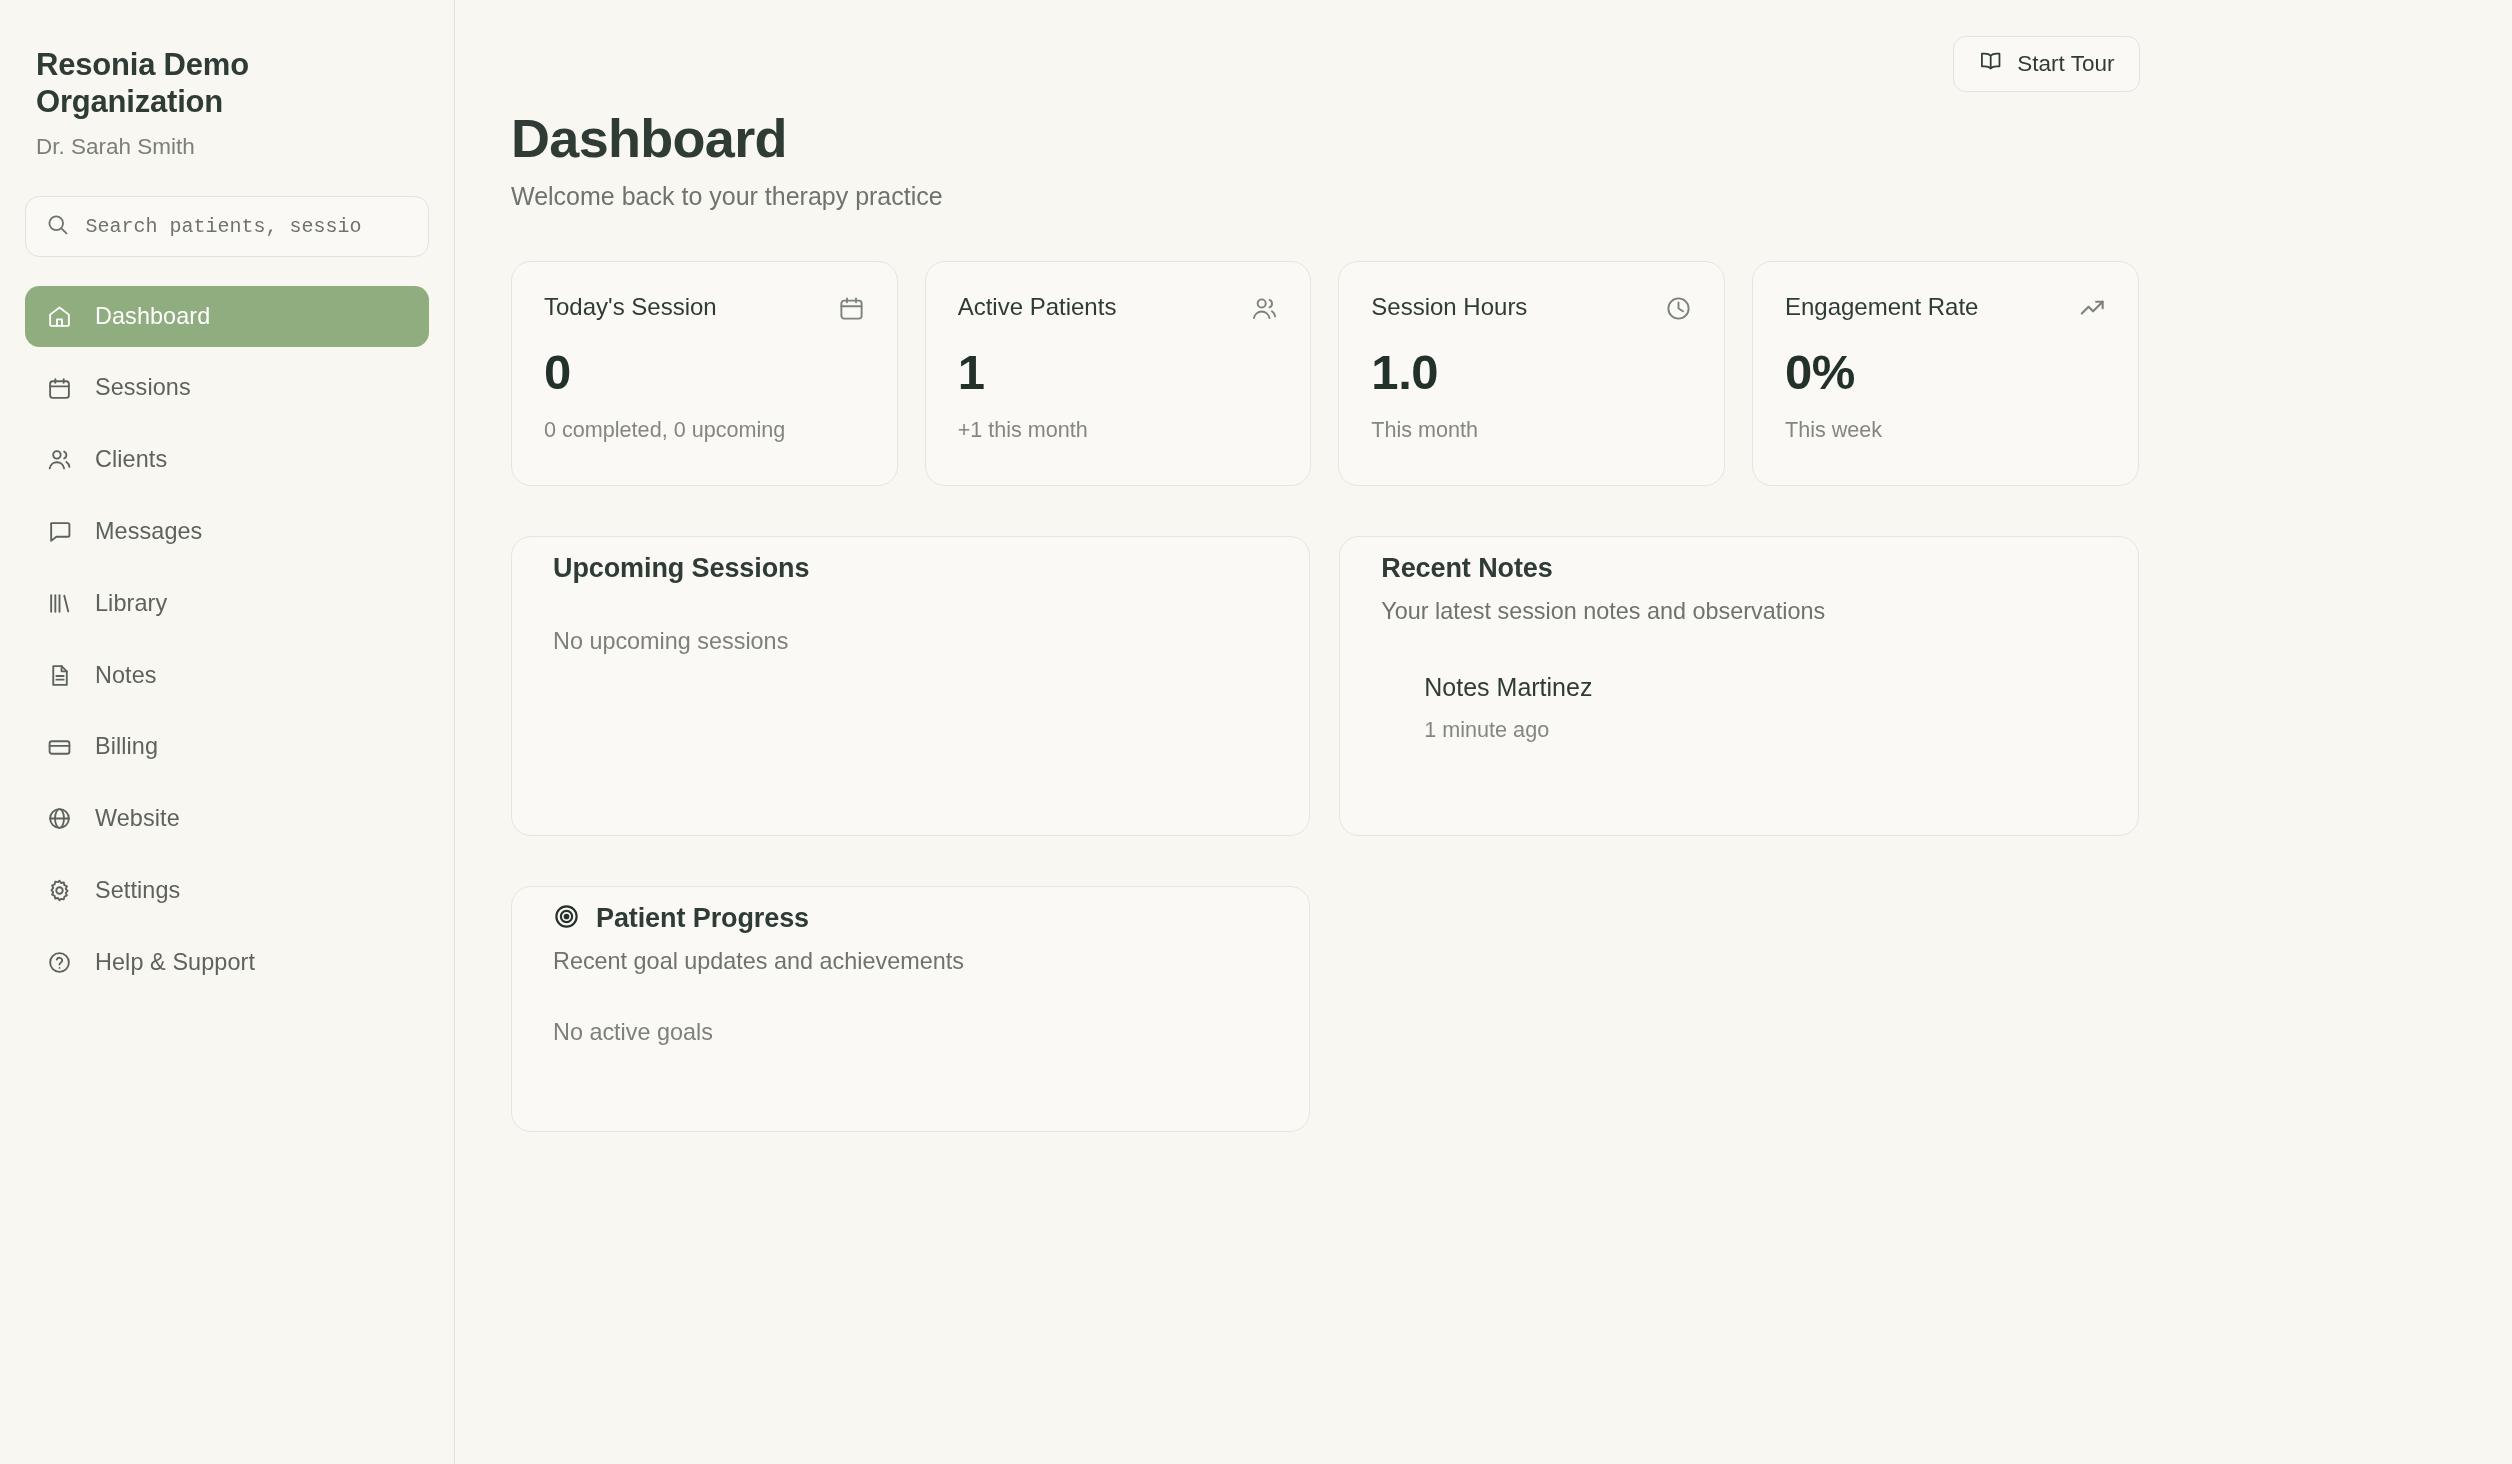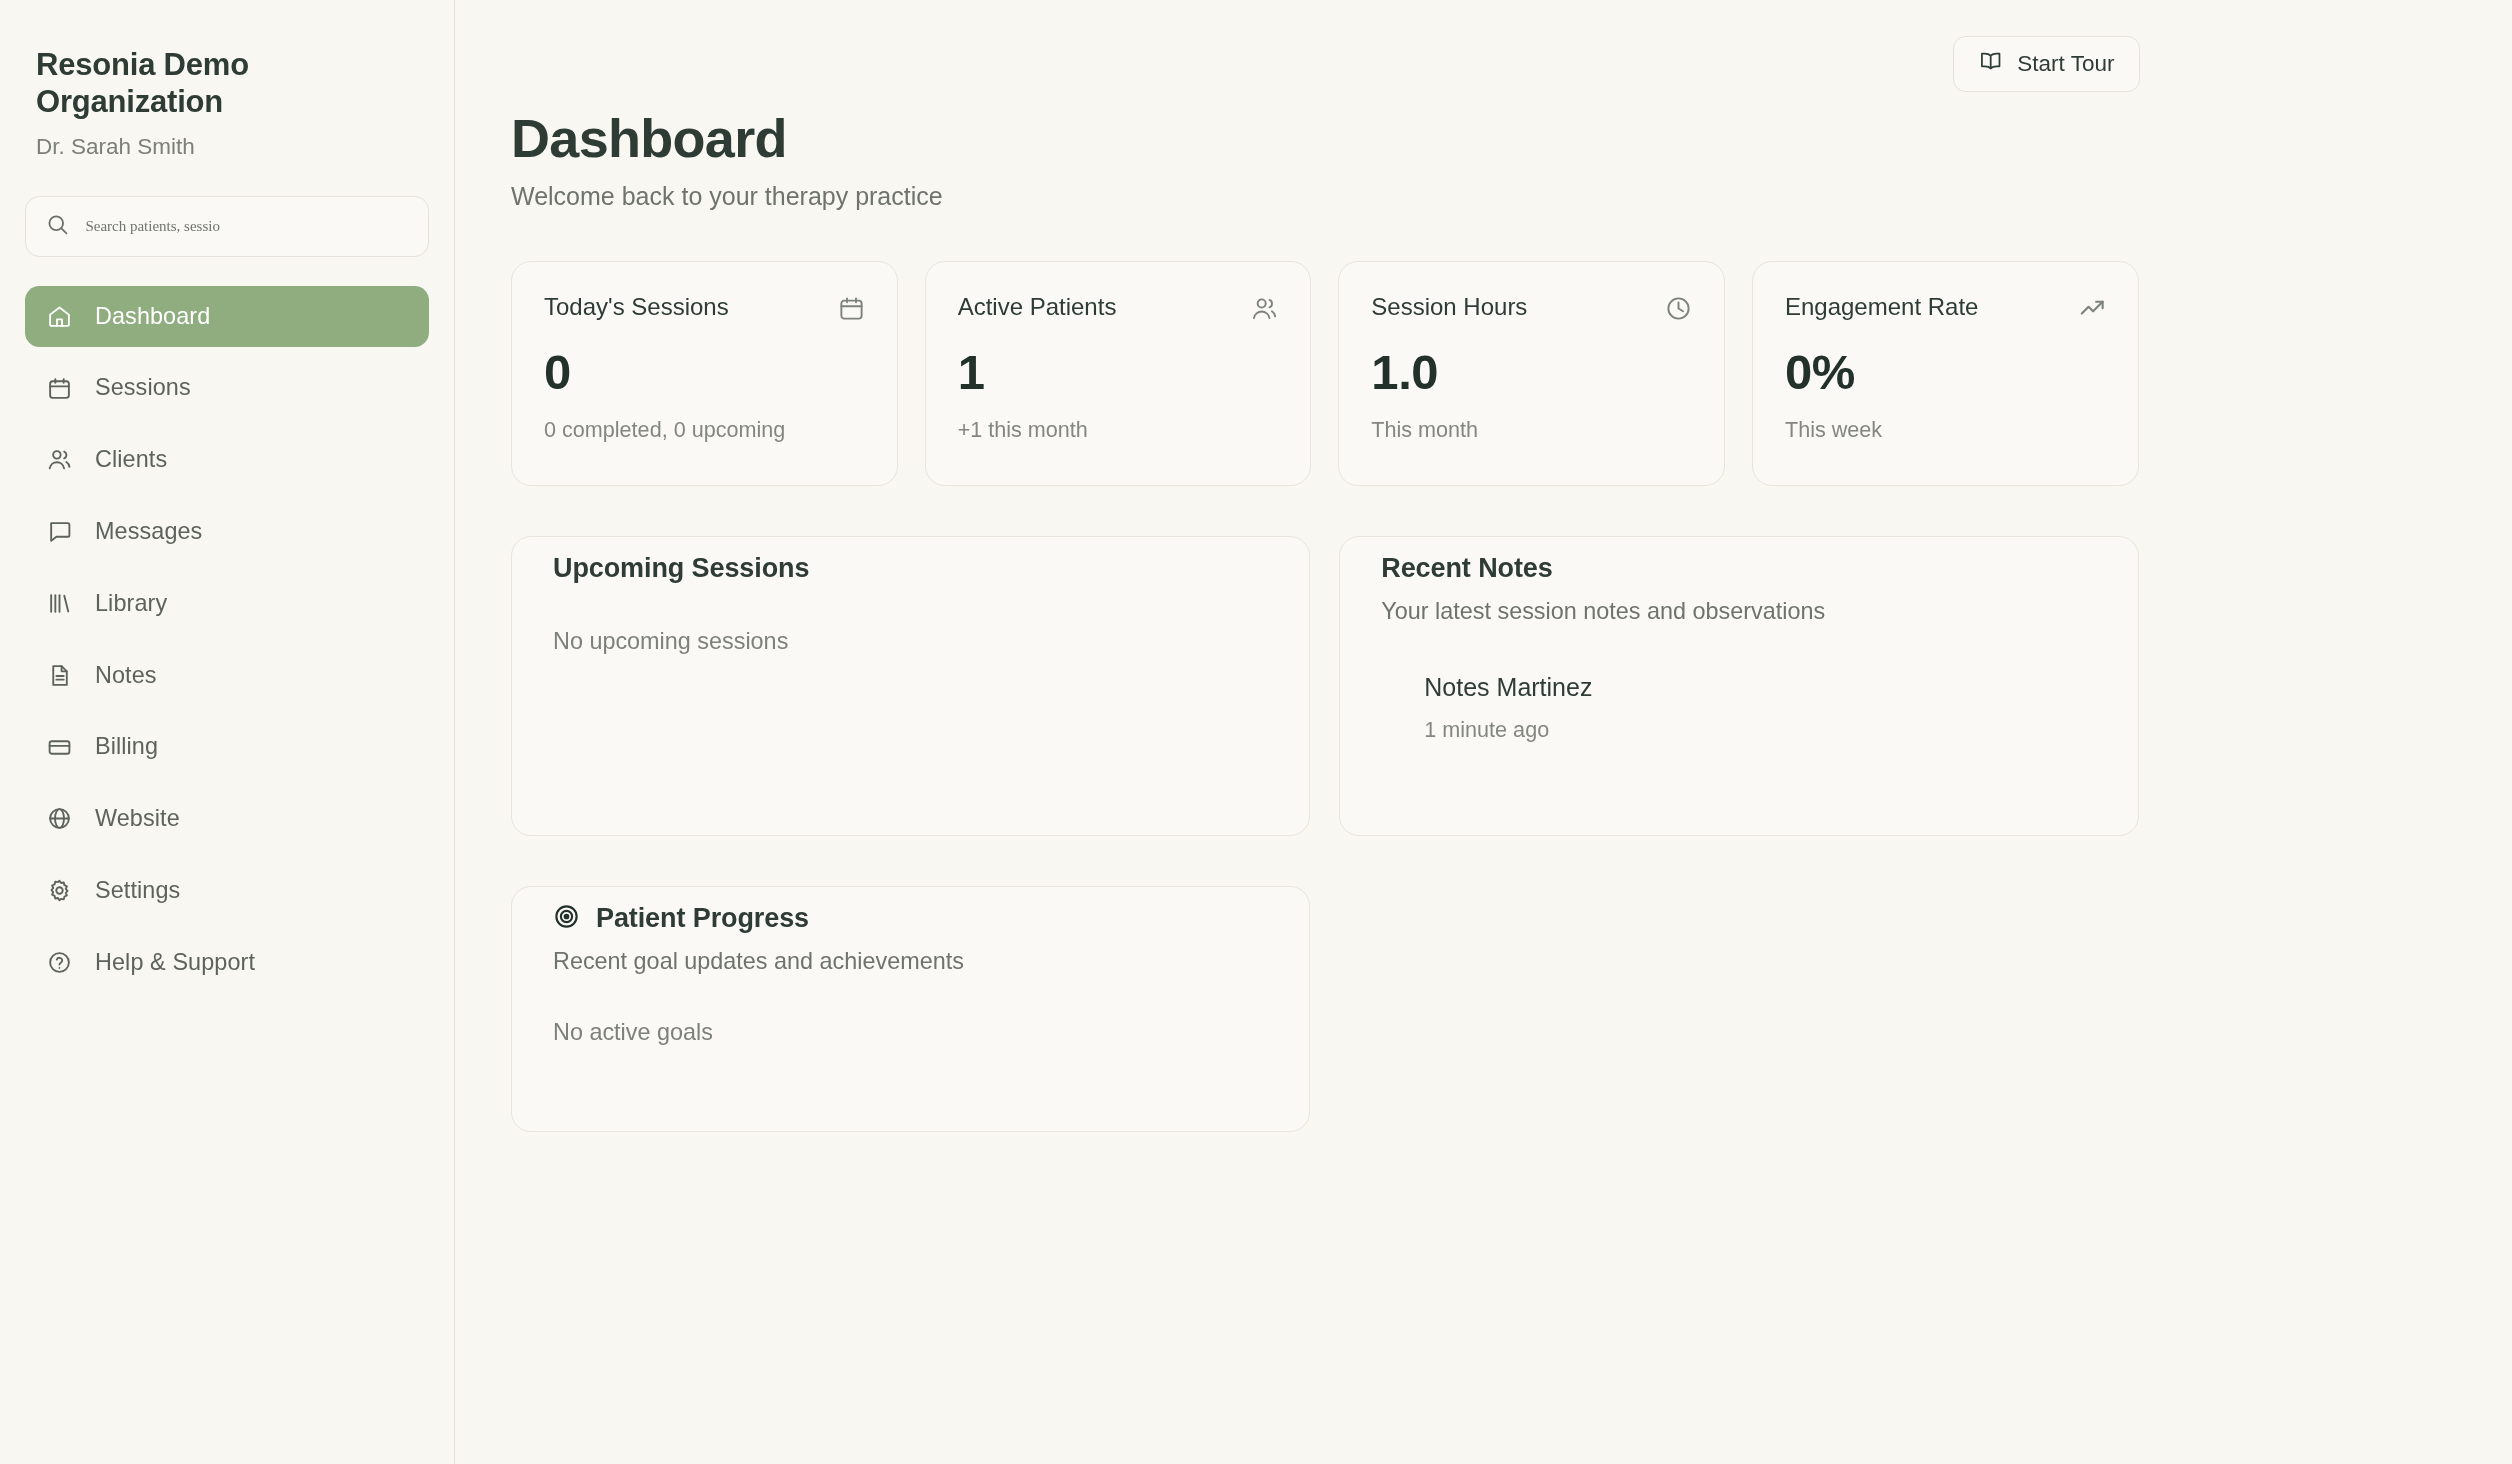--- a/index.html
+++ b/index.html
@@ -60,22 +60,22 @@
     gap: 16px;
     overflow: hidden;
   }
 
   .search-box svg { flex: 0 0 auto; }
 
   .search-input {
     border: none;
     outline: none;
     background: transparent;
-    font-family: Liberation Serif, serif;
-    font-size: 15px;
+    font-family: Liberation Mono, monospace;
+    font-size: 20px;
     color: #3d4a43;
     width: 100%;
     padding: 0;
   }
   .search-input::placeholder { color: #6f736d; opacity: 1; }
 
   .nav { padding: 29px 25px 0 25px; }
 
   .nav-item {
     display: flex;
@@ -422,21 +422,21 @@
 
     <div class="page-head">
       <h1 class="page-title">Dashboard</h1>
       <div class="page-sub">Welcome back to your therapy practice</div>
     </div>
 
     <section class="stats-row">
 
       <div class="stat-card">
         <div class="stat-top">
-          <span class="stat-label">Today's Sessions</span>
+          <span class="stat-label">Today's Session</span>
           <span class="stat-icon">
             <svg width="27" height="27" viewBox="0 0 24 24" fill="none" stroke="currentColor" stroke-width="1.7" stroke-linecap="round" stroke-linejoin="round">
               <rect x="3" y="5" width="18" height="16" rx="2.5"></rect>
                 <line x1="3" y1="10" x2="21" y2="10"></line>
               <line x1="8" y1="3" x2="8" y2="6.5"></line>
                 <line x1="16" y1="3" x2="16" y2="6.5"></line>
             </svg>
           </span>
         </div>
         <div class="stat-value">0</div>

